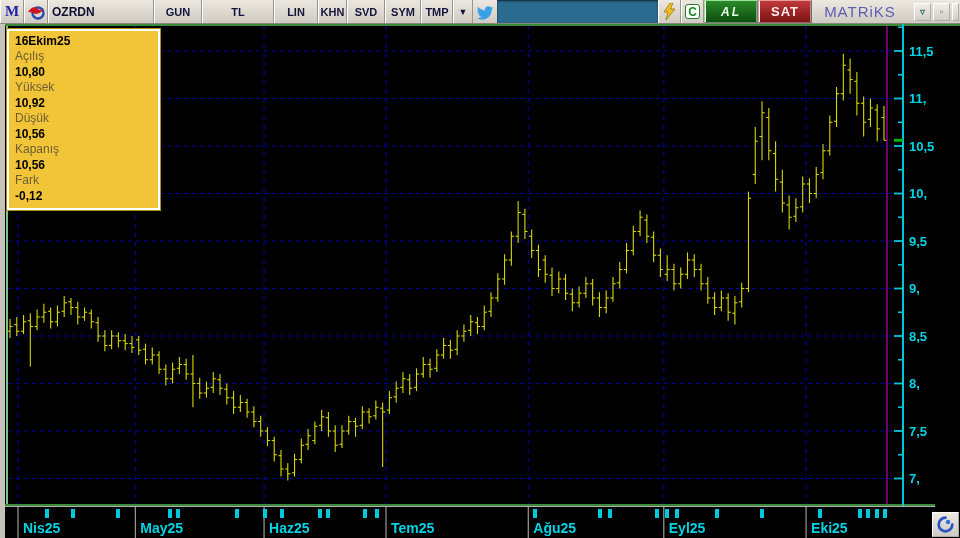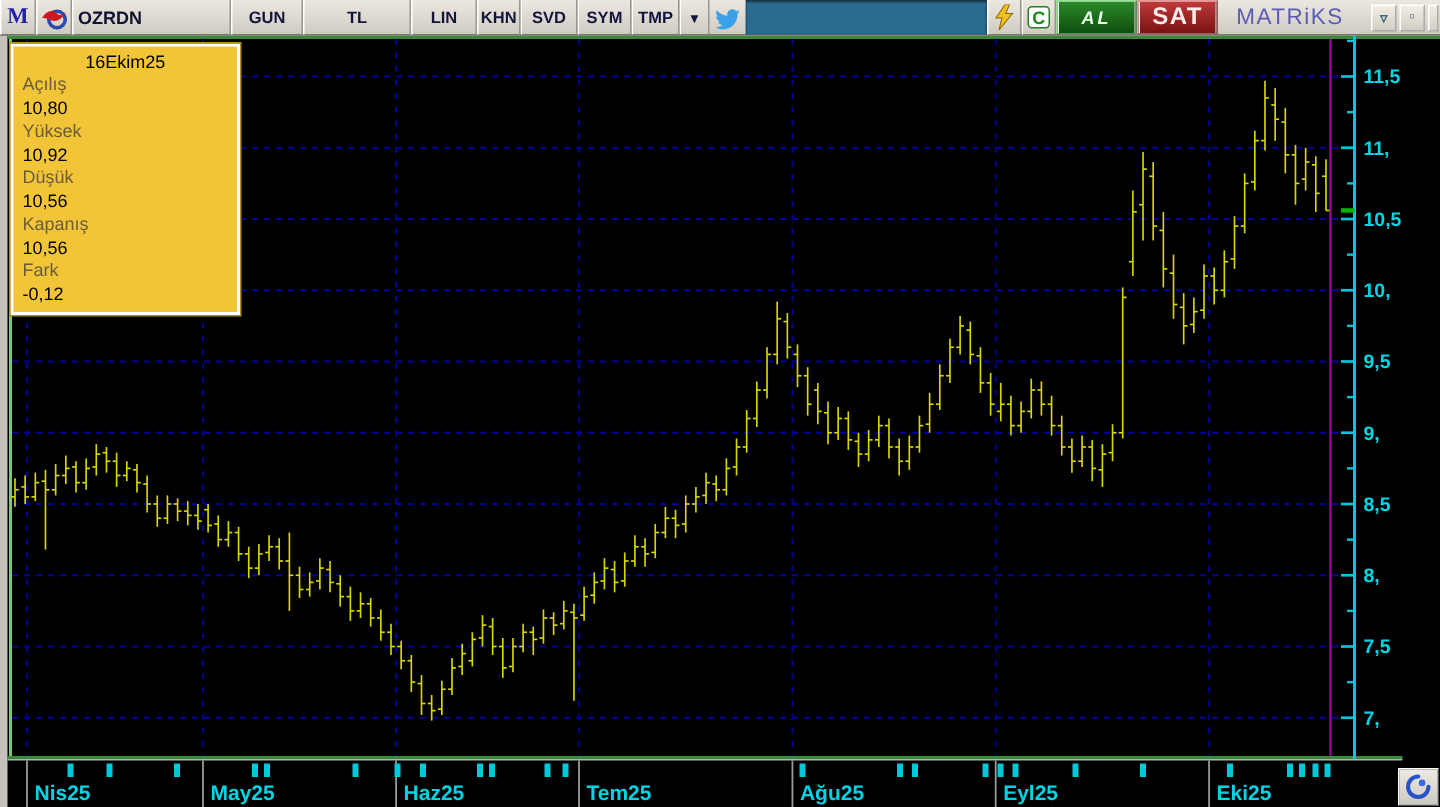--- a/index.html
+++ b/index.html
@@ -24,40 +24,40 @@
   .tb-arrow { width: 20px; color:#14143c; font-size:9px; }
   .tb-twitter { width: 24px; box-shadow:none; }
   .tb-teal { flex: 1; background: #2b6b90; box-shadow: inset 0 1px 2px #123; }
   .tb-flash { width: 23px; }
   .tb-c { width: 23px; }
   .tb-c .cbox { width:15px; height:15px; background:#fff; border:1px solid #2a7a2a; border-radius:3px;
     color:#1a8a1a; font-size:12px; font-weight:bold; display:flex; align-items:center; justify-content:center; }
   .tb-al { width: 54px; background: linear-gradient(#2a8a2a,#0e4f0e); color:#eaffea; letter-spacing:2px;
     border:1px outset #9adf9a; font-size:12px;font-style:italic; }
   .tb-sat { width: 54px; background: linear-gradient(#c03a3a,#7c1212); color:#ffecec; letter-spacing:1px;
-    border:1px outset #e89a9a; font-size:16px; }
+    border:1px outset #e89a9a; font-size:13px; }
   .tb-brand { width: 96px; color:#5c5cb4; font-size:15px; letter-spacing:1px; font-weight:normal; box-shadow:none; }
   .tb-winbtns { display:flex; align-items:center; gap:2px; padding:0 1px 0 6px; box-shadow:none; }
   .winbtn { width:17px; height:18px; background:linear-gradient(#f2eee6,#d2cec6);
     border:1px outset #fff; font-size:10px; color:#3c6b7a; display:flex; align-items:center; justify-content:center; }
   .winbtn.cut { width:7px; overflow:hidden; }
 
   
   .chart-region { position: relative; width:960px; height:482px; background:#000; }
 
   
   .info-box {
     position:absolute; left:7px; top:5px; width:153px;
     background:#f2c438; border:2px solid #ffffff; outline:1px solid #b08f10;
     padding:3px 6px 4px 6px; font-size:12px; color:#000;
   }
-  .info-title { text-align:center; font-weight:normal; margin-bottom:1px; }
+  .info-title { font-weight:bold; margin-bottom:1px; }
   .info-row { display:flex; justify-content:center; line-height:15.5px;flex-direction:column; }
   .info-label { color:#6b5e36; }
-  .info-value { font-weight:normal; }
+  .info-value { font-weight:bold; }
 
   
   .x-axis { position:relative; width:960px; height:32px; background:#000; }
   .corner-btn { position:absolute; right:1px; bottom:1px; width:27px; height:25px;
     background:linear-gradient(#eceae2,#cccac2); border:1px outset #fff;
     display:flex; align-items:center; justify-content:center; }
   svg text { font-family:"Liberation Sans", sans-serif; }
 </style>
 </head>
 <body>

